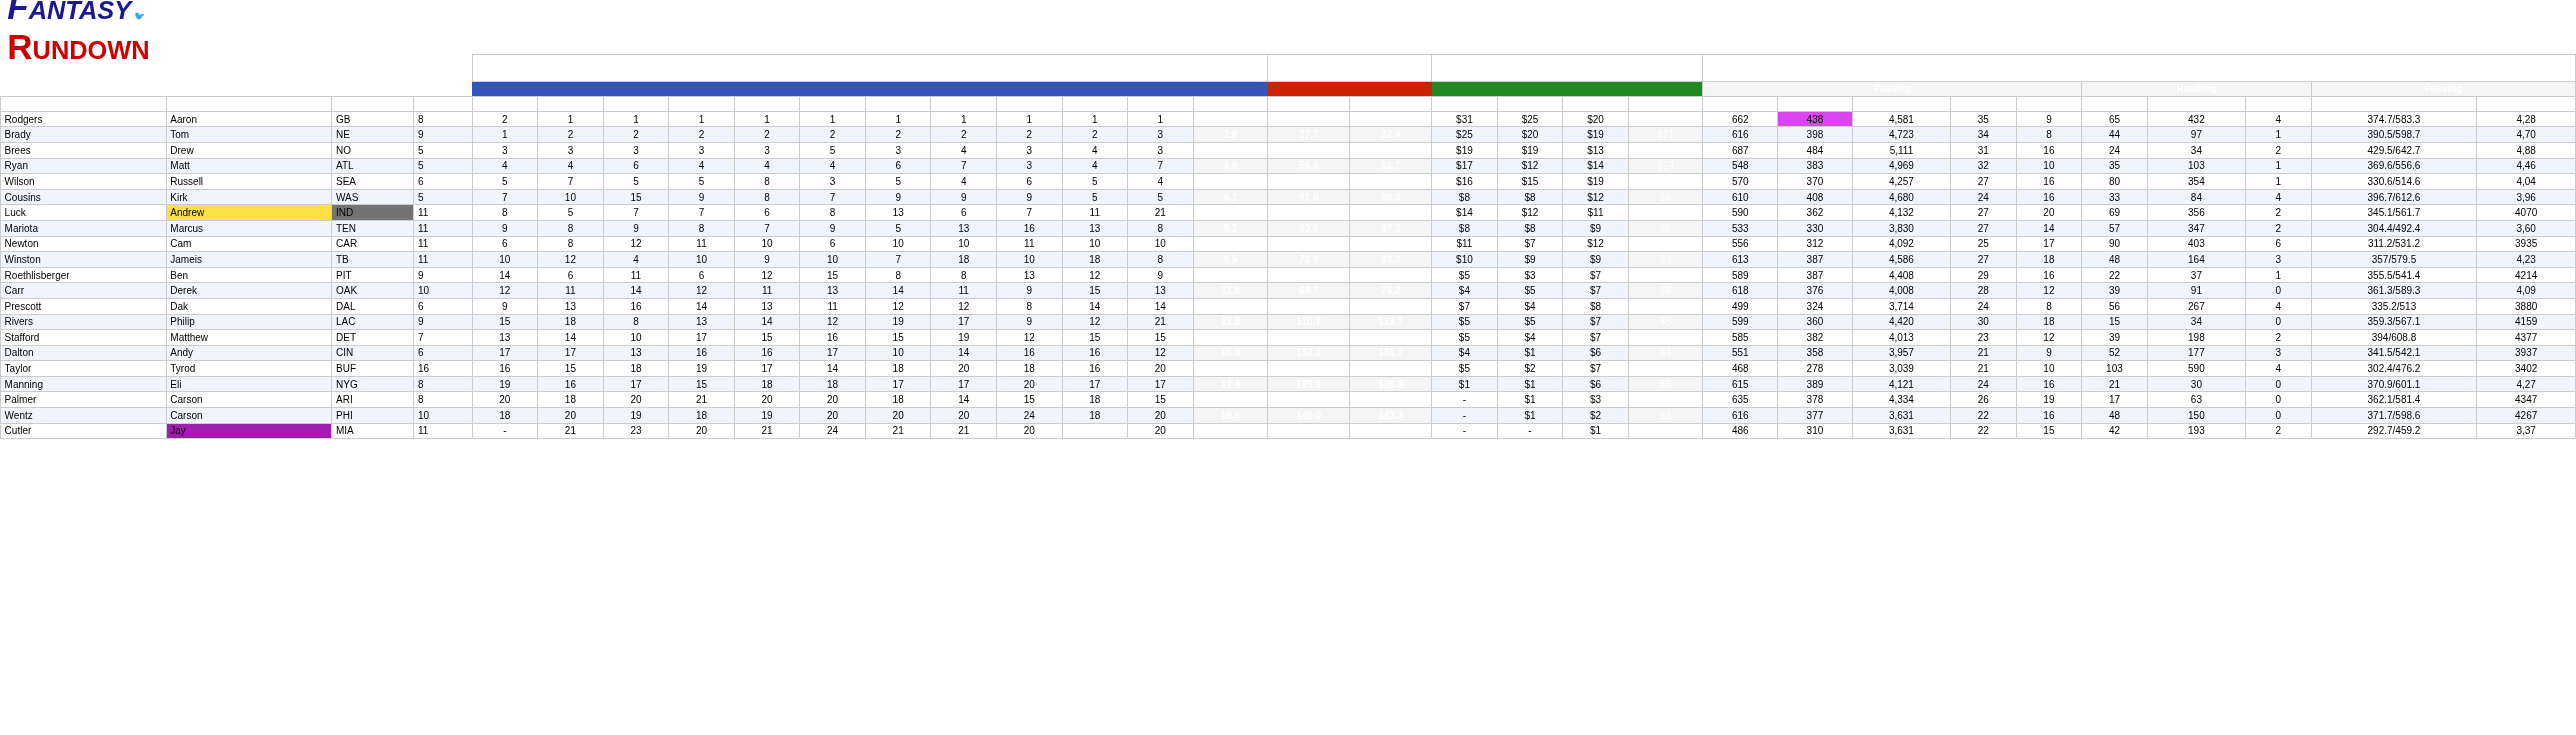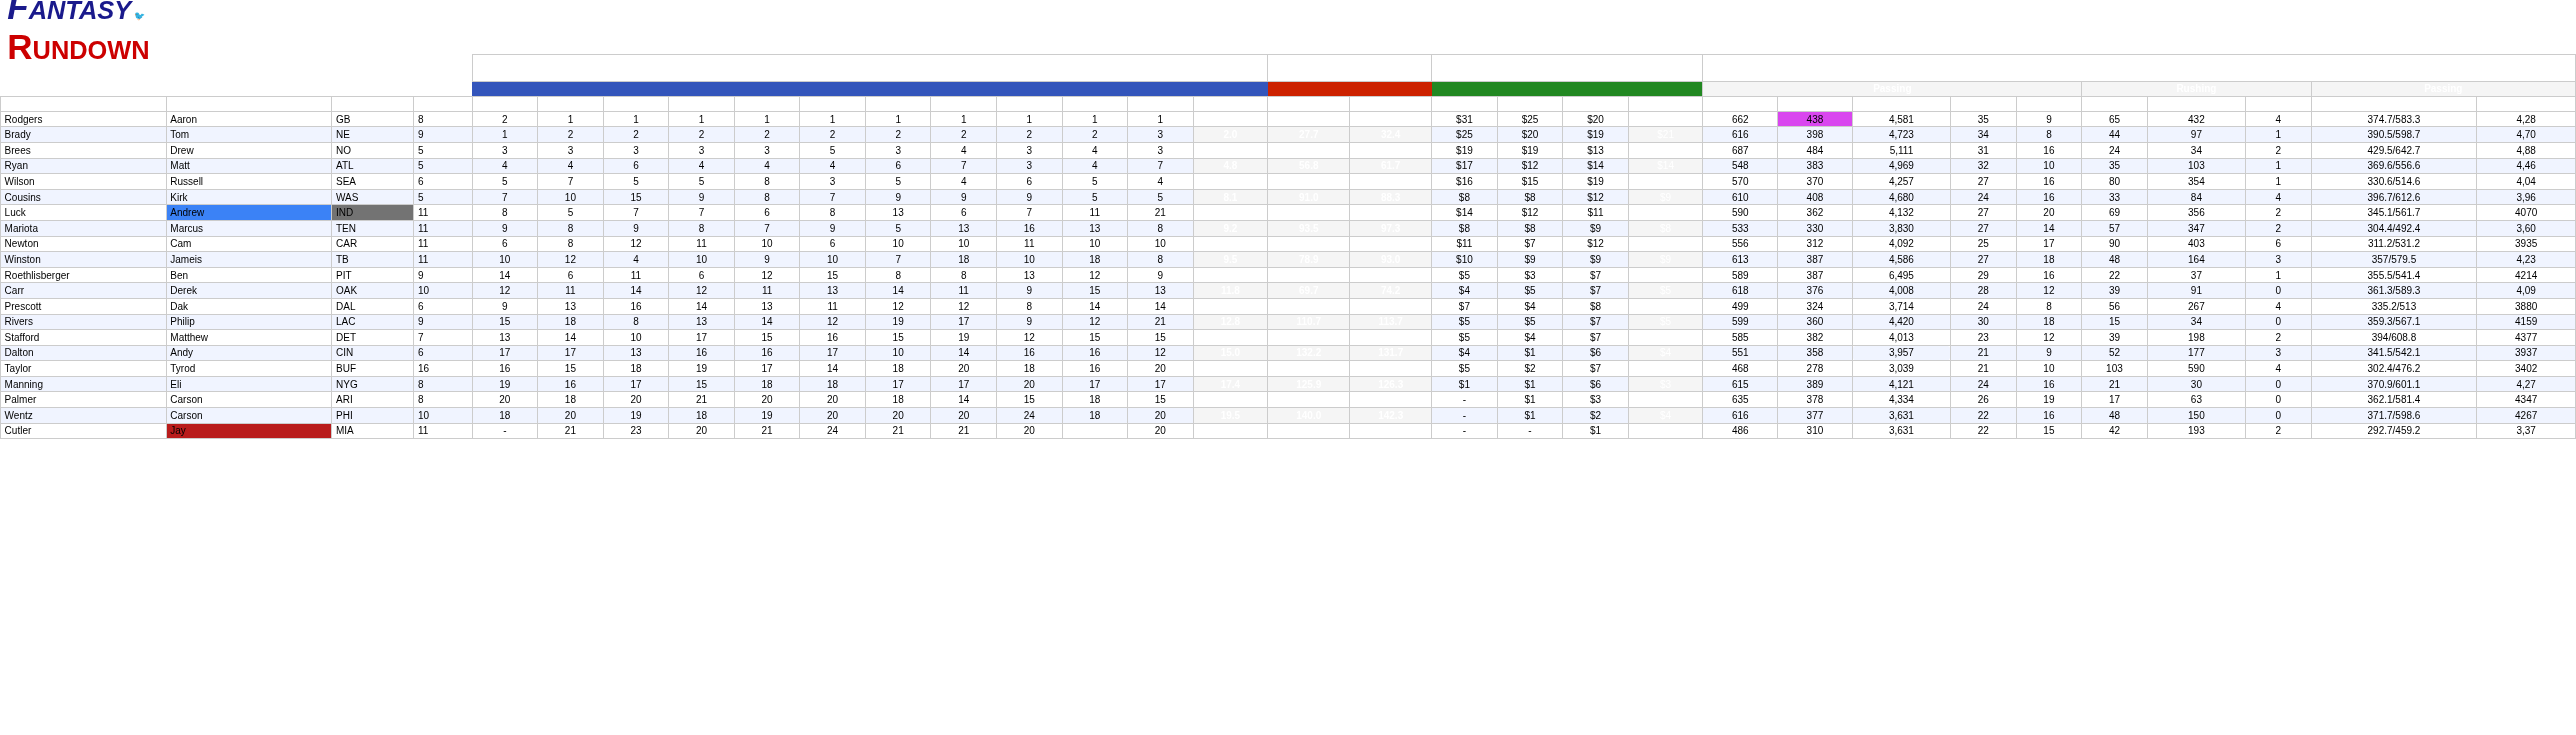--- a/index.html
+++ b/index.html
@@ -395,21 +395,21 @@
           <td style="background-color: rgb(240, 244, 255);">24</td>
           <td style="background-color: rgb(240, 244, 255);">16</td>
           <td style="background-color: rgb(240, 244, 255);">33</td>
           <td style="background-color: rgb(240, 244, 255);">84</td>
           <td style="background-color: rgb(240, 244, 255);">4</td>
           <td style="background-color: rgb(240, 244, 255);">396.7/612.6</td>
           <td style="background-color: rgb(240, 244, 255);">3,96</td>
         </tr>
         <tr>
           <td style="background-color: rgb(255, 255, 255);">Luck</td>
-          <td style="background-color: #3b82f6;">Andrew</td>
+          <td style="background-color: #fde047;">Andrew</td>
           <td style="background-color: #737373;">IND</td>
           <td style="background-color: rgb(255, 255, 255);">11</td>
           <td style="background-color: rgb(255, 255, 255);">8</td>
           <td style="background-color: rgb(255, 255, 255);">5</td>
           <td style="background-color: rgb(255, 255, 255);">7</td>
           <td style="background-color: rgb(255, 255, 255);">7</td>
           <td style="background-color: rgb(255, 255, 255);">6</td>
           <td style="background-color: rgb(255, 255, 255);">8</td>
           <td style="background-color: rgb(255, 255, 255);">13</td>
           <td style="background-color: rgb(255, 255, 255);">6</td>
@@ -554,21 +554,21 @@
           <td style="background-color: rgb(255, 255, 255);">9</td>
           <td class="avg-cell">10.4</td>
           <td class="std-cell">102.3</td>
           <td class="ppr-cell">106.5</td>
           <td style="background-color: rgb(255, 255, 255);">$5</td>
           <td style="background-color: rgb(255, 255, 255);">$3</td>
           <td style="background-color: rgb(255, 255, 255);">$7</td>
           <td class="green-cell">$5</td>
           <td style="background-color: rgb(255, 255, 255);">589</td>
           <td style="background-color: rgb(255, 255, 255);">387</td>
-          <td style="background-color: rgb(255, 255, 255);">6,495</td>
+          <td style="background-color: rgb(255, 255, 255);">4,408</td>
           <td style="background-color: rgb(255, 255, 255);">29</td>
           <td style="background-color: rgb(255, 255, 255);">16</td>
           <td style="background-color: rgb(255, 255, 255);">22</td>
           <td style="background-color: rgb(255, 255, 255);">37</td>
           <td style="background-color: rgb(255, 255, 255);">1</td>
           <td style="background-color: rgb(255, 255, 255);">355.5/541.4</td>
           <td style="background-color: rgb(255, 255, 255);">4214</td>
         </tr>
         <tr>
           <td style="background-color: rgb(240, 244, 255);">Carr</td>
@@ -871,21 +871,21 @@
           <td style="background-color: rgb(240, 244, 255);">22</td>
           <td style="background-color: rgb(240, 244, 255);">16</td>
           <td style="background-color: rgb(240, 244, 255);">48</td>
           <td style="background-color: rgb(240, 244, 255);">150</td>
           <td style="background-color: rgb(240, 244, 255);">0</td>
           <td style="background-color: rgb(240, 244, 255);">371.7/598.6</td>
           <td style="background-color: rgb(240, 244, 255);">4267</td>
         </tr>
         <tr>
           <td style="background-color: rgb(255, 255, 255);">Cutler</td>
-          <td style="background-color: #b91c1c;">Jay</td>
+          <td style="background-color: #a21caf;">Jay</td>
           <td style="background-color: rgb(255, 255, 255);">MIA</td>
           <td style="background-color: rgb(255, 255, 255);">11</td>
           <td style="background-color: rgb(255, 255, 255);">-</td>
           <td style="background-color: rgb(255, 255, 255);">21</td>
           <td style="background-color: rgb(255, 255, 255);">23</td>
           <td style="background-color: rgb(255, 255, 255);">20</td>
           <td style="background-color: rgb(255, 255, 255);">21</td>
           <td style="background-color: rgb(255, 255, 255);">24</td>
           <td style="background-color: rgb(255, 255, 255);">21</td>
           <td style="background-color: rgb(255, 255, 255);">21</td>

